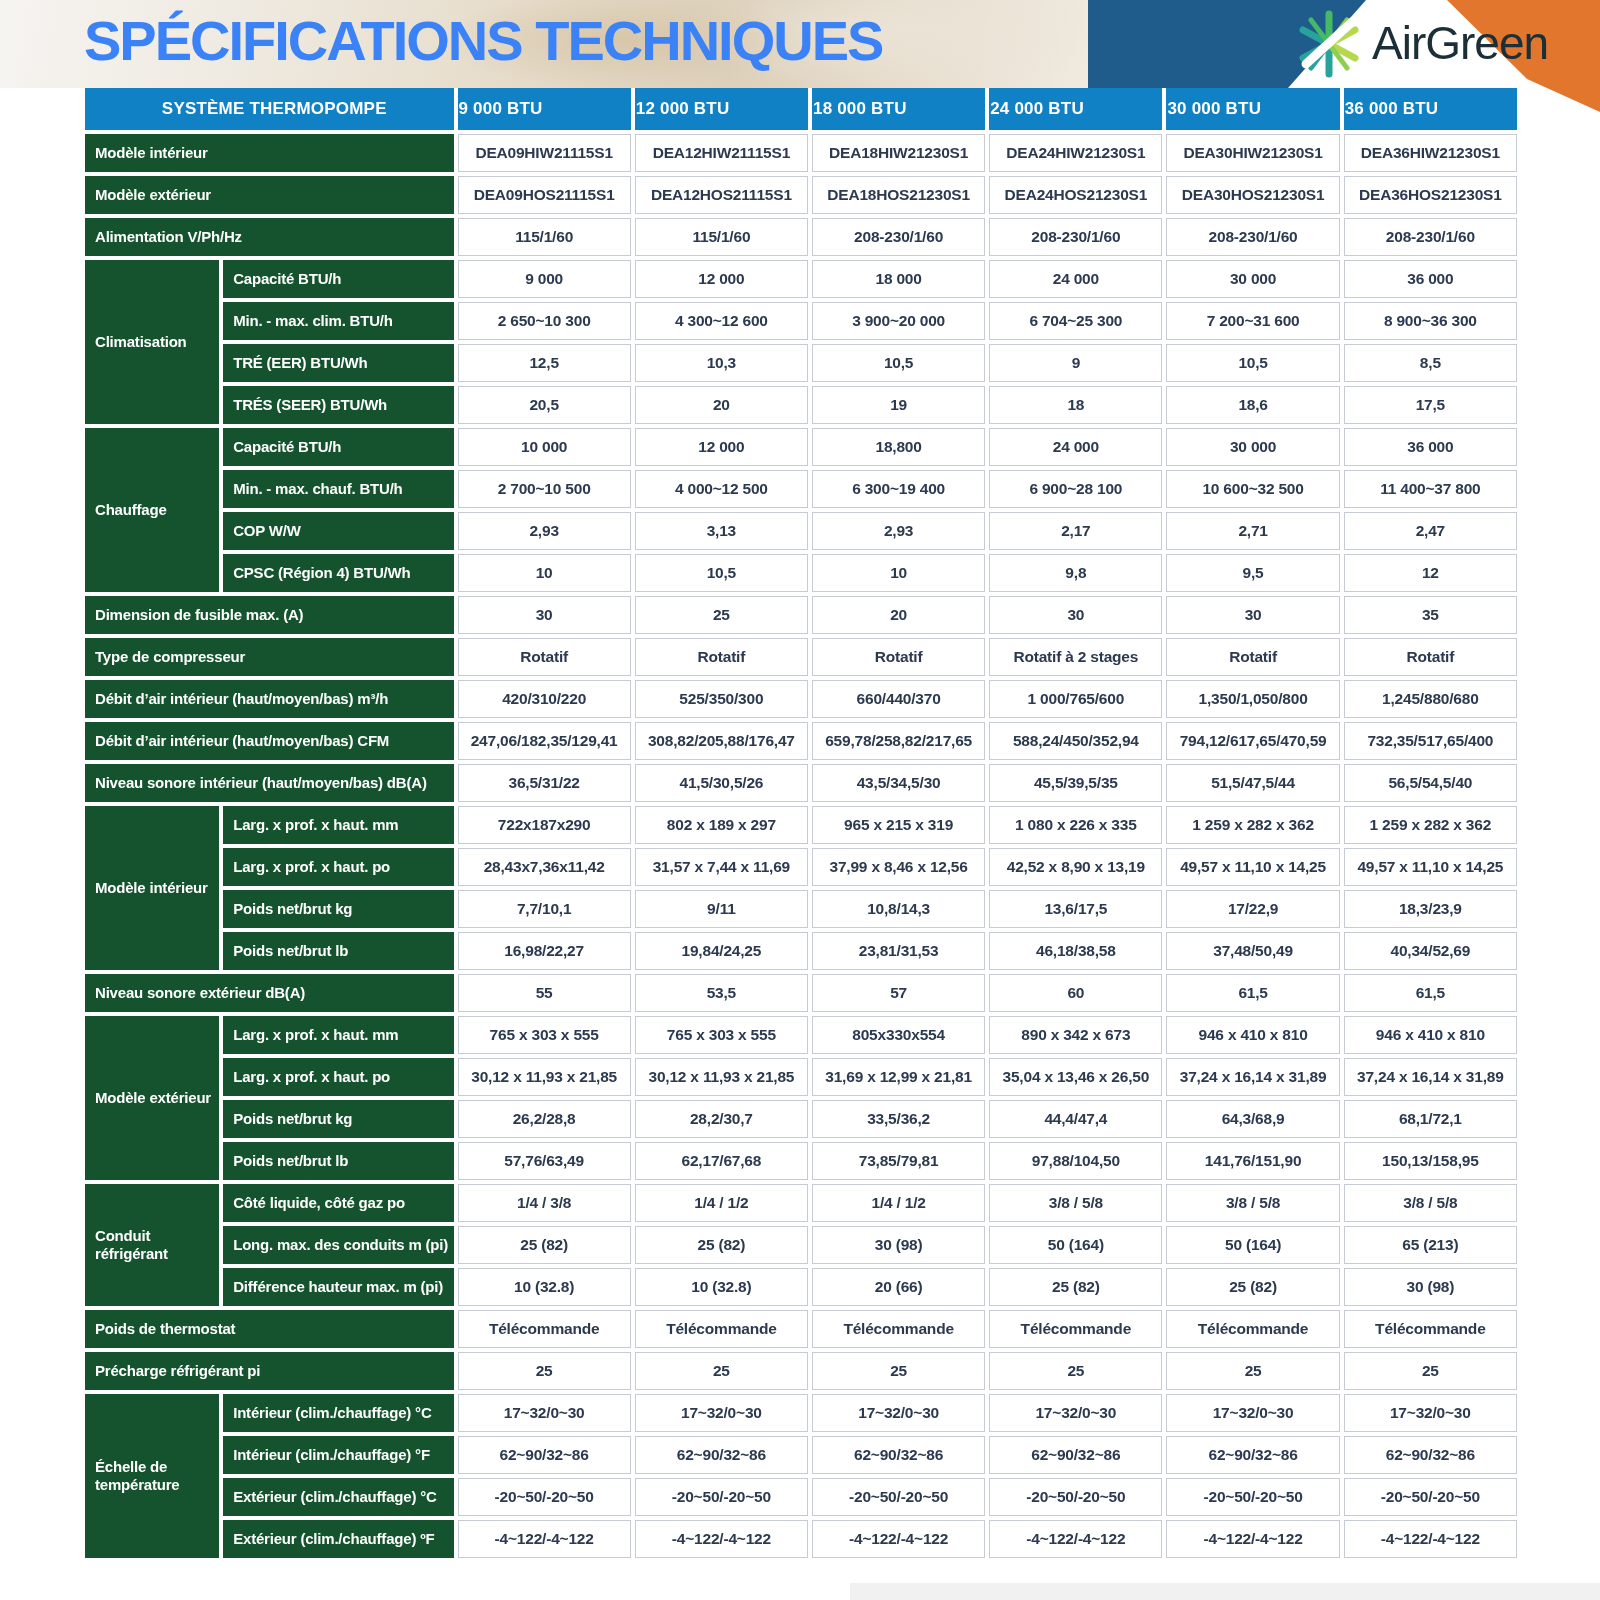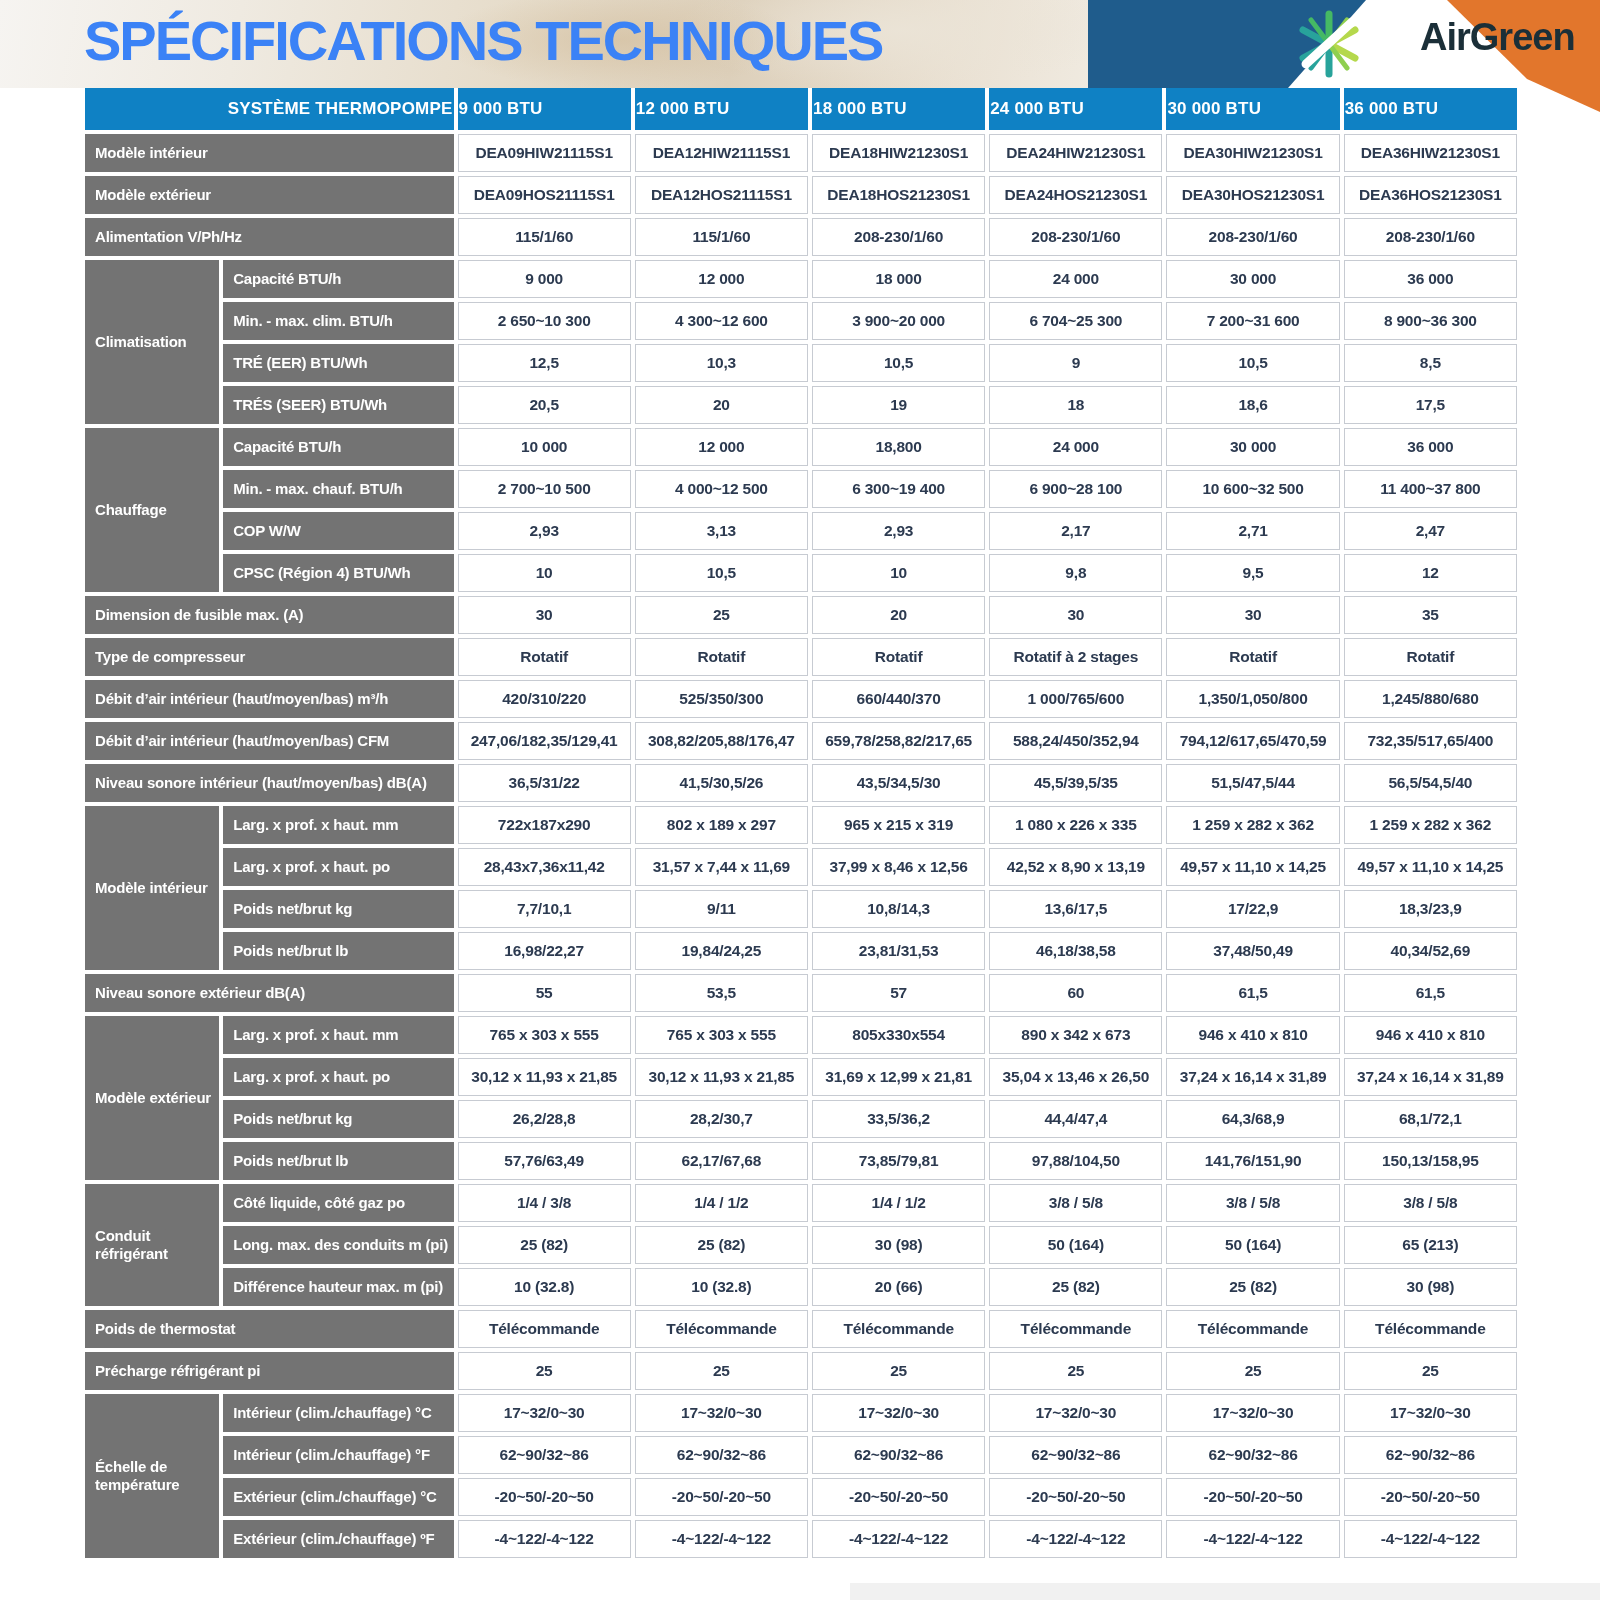--- a/index.html
+++ b/index.html
@@ -5,30 +5,30 @@
   html,body{margin:0;padding:0;width:1600px;height:1600px;background:#ffffff;overflow:hidden;
     font-family:"Liberation Sans","DejaVu Sans",sans-serif;}
   .hero{position:absolute;left:0;top:0;width:1600px;height:88px;z-index:0;
     background:
       radial-gradient(ellipse 260px 70px at 620px 40px, rgba(208,185,150,.55), rgba(208,185,150,0) 70%),
       radial-gradient(ellipse 300px 80px at 900px 30px, rgba(235,228,215,.9), rgba(235,228,215,0) 75%),
       linear-gradient(100deg,#f6f4f1 0%,#efeae1 15%,#e6dcca 32%,#ddd0bb 46%,#eae1d3 60%,#f4f1ea 75%,#efe9df 100%);}
   .corner-svg{position:absolute;left:0;top:0;z-index:1;display:block;}
   .page-title{position:absolute;left:84px;top:8px;z-index:3;
     font-size:56px;font-weight:800;letter-spacing:-2px;color:#3b82f6;white-space:nowrap;}
-  .brand{position:absolute;left:1372px;top:16px;z-index:3;font-size:38px;font-weight:700;
-    letter-spacing:-1px;color:#1b2f38;white-space:nowrap;margin-left:48px;}
+  .brand{position:absolute;left:1372px;top:16px;z-index:3;font-size:46px;font-weight:400;
+    letter-spacing:-1px;color:#1b2f38;white-space:nowrap;}
   .flake{position:absolute;left:1294px;top:6px;z-index:3;}
   .table-wrap{position:absolute;left:81px;top:84px;z-index:2;}
   table.spec{border-collapse:separate;border-spacing:4px;table-layout:fixed;width:1440px;}
   table.spec th,table.spec td{vertical-align:middle;overflow:hidden;}
   thead th{background:#0f81c4;color:#ffffff;font-size:17px;font-weight:700;height:40px;text-align:left;
     letter-spacing:.2px;}
-  thead th.sys{text-align:right;padding-left:11px;}
-  td.g,td.l{background:#737373;color:#ffffff;font-weight:700;font-size:15px;line-height:1.2;
+  thead th.sys{text-align:center;padding-left:11px;}
+  td.g,td.l{background:#14532d;color:#ffffff;font-weight:700;font-size:15px;line-height:1.2;
     text-align:left;padding:2px 3px 2px 10px;letter-spacing:-0.2px;}
   td.v{background:#ffffff;border:1px solid #c7cbd2;color:#2c3a50;font-weight:700;font-size:15.5px;
     text-align:center;height:36px;letter-spacing:-0.2px;padding:0 1px;}
   .footer-strip{position:absolute;left:850px;top:1583px;width:750px;height:17px;background:#f1f1f1;z-index:0;}
 </style>
 </head>
 <body>
 
 <div class="hero"></div>
 

